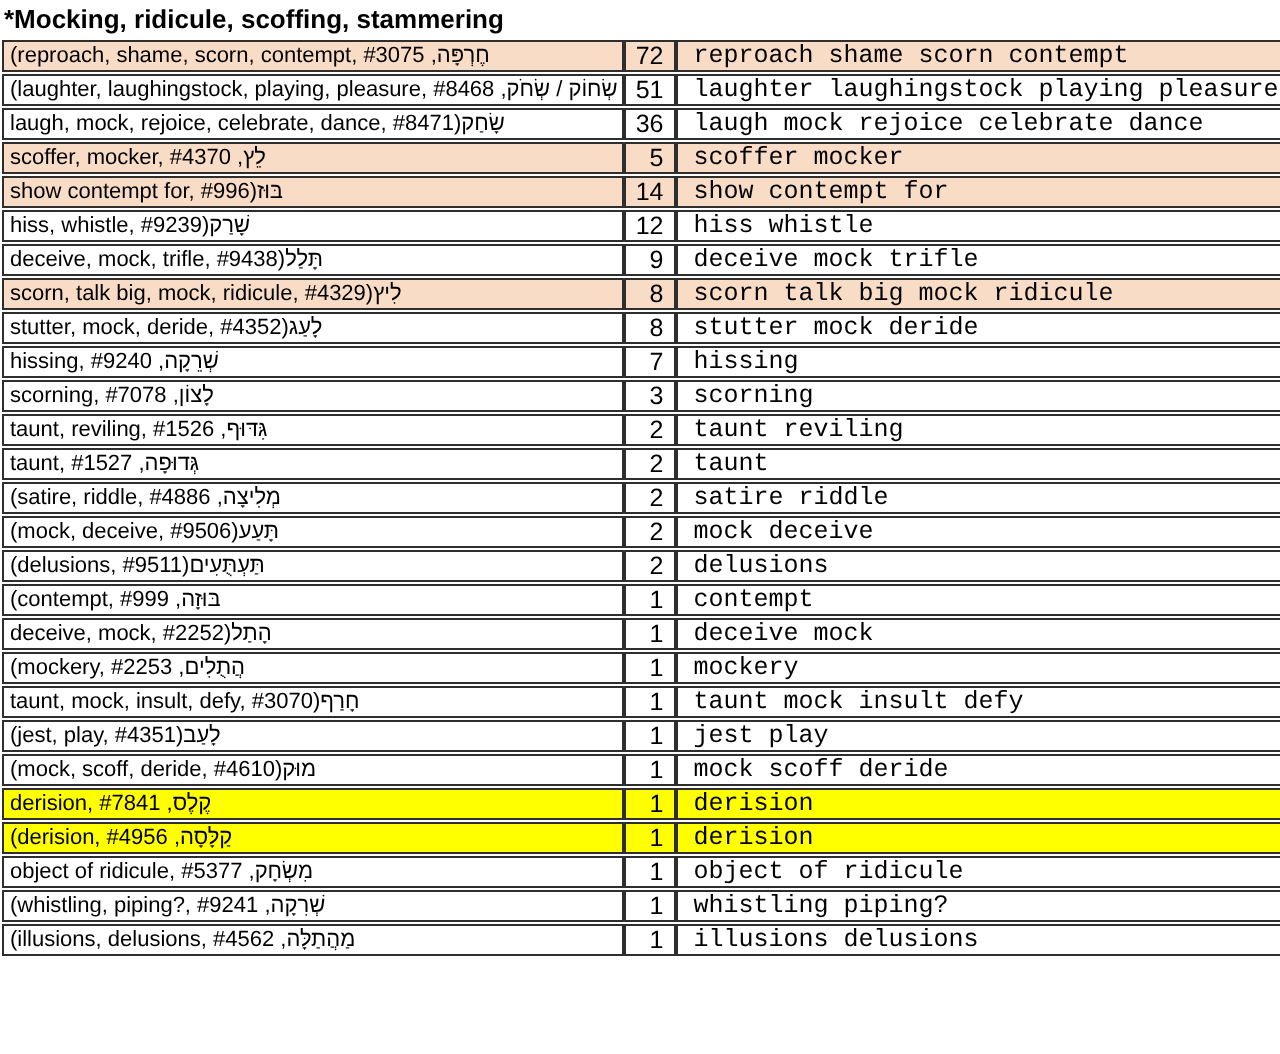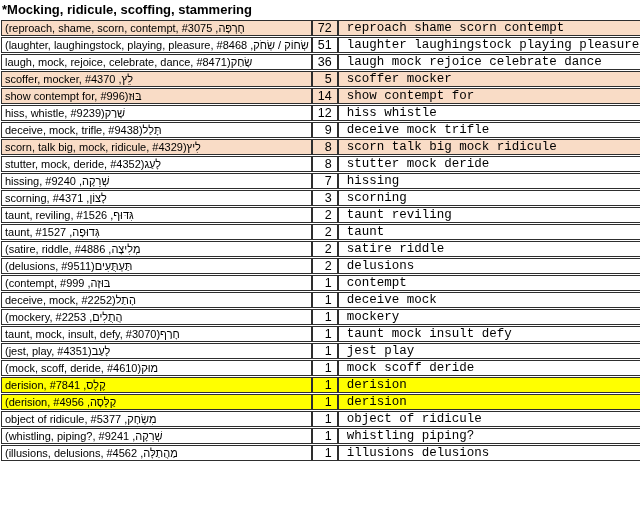--- a/index.html
+++ b/index.html
@@ -134,21 +134,21 @@
   </tr>
         <tr>
     <td class="c-lex">
       <span class="en">hissing, #9240 ,</span><span class="he" dir="rtl">שְׁרֵקָה</span>
     </td>
     <td class="c-count">7</td>
     <td class="c-gloss">hissing</td>
   </tr>
         <tr>
     <td class="c-lex">
-      <span class="en">scorning, #4371 ,</span><span class="he" dir="rtl">לָצוֹן</span>
+      <span class="en">scorning, #7078 ,</span><span class="he" dir="rtl">לָצוֹן</span>
     </td>
     <td class="c-count">3</td>
     <td class="c-gloss">scorning</td>
   </tr>
         <tr>
     <td class="c-lex">
       <span class="en">taunt, reviling, #1526 ,</span><span class="he" dir="rtl">גִּדּוּף</span>
     </td>
     <td class="c-count">2</td>
     <td class="c-gloss">taunt reviling</td>
@@ -159,20 +159,27 @@
     </td>
     <td class="c-count">2</td>
     <td class="c-gloss">taunt</td>
   </tr>
         <tr>
     <td class="c-lex">
       <span class="en">(satire, riddle, #4886 ,</span><span class="he" dir="rtl">מְלִיצָה</span>
     </td>
     <td class="c-count">2</td>
     <td class="c-gloss">satire riddle</td>
+  </tr>
+        <tr>
+    <td class="c-lex">
+      <span class="en">(mock, deceive, #9506)</span><span class="he" dir="rtl">תָּעַע</span>
+    </td>
+    <td class="c-count">2</td>
+    <td class="c-gloss">mock deceive</td>
   </tr>
         <tr>
     <td class="c-lex">
       <span class="en">(delusions, #9511)</span><span class="he" dir="rtl">תַּעְתֻּעִים</span>
     </td>
     <td class="c-count">2</td>
     <td class="c-gloss">delusions</td>
   </tr>
         <tr>
     <td class="c-lex">

